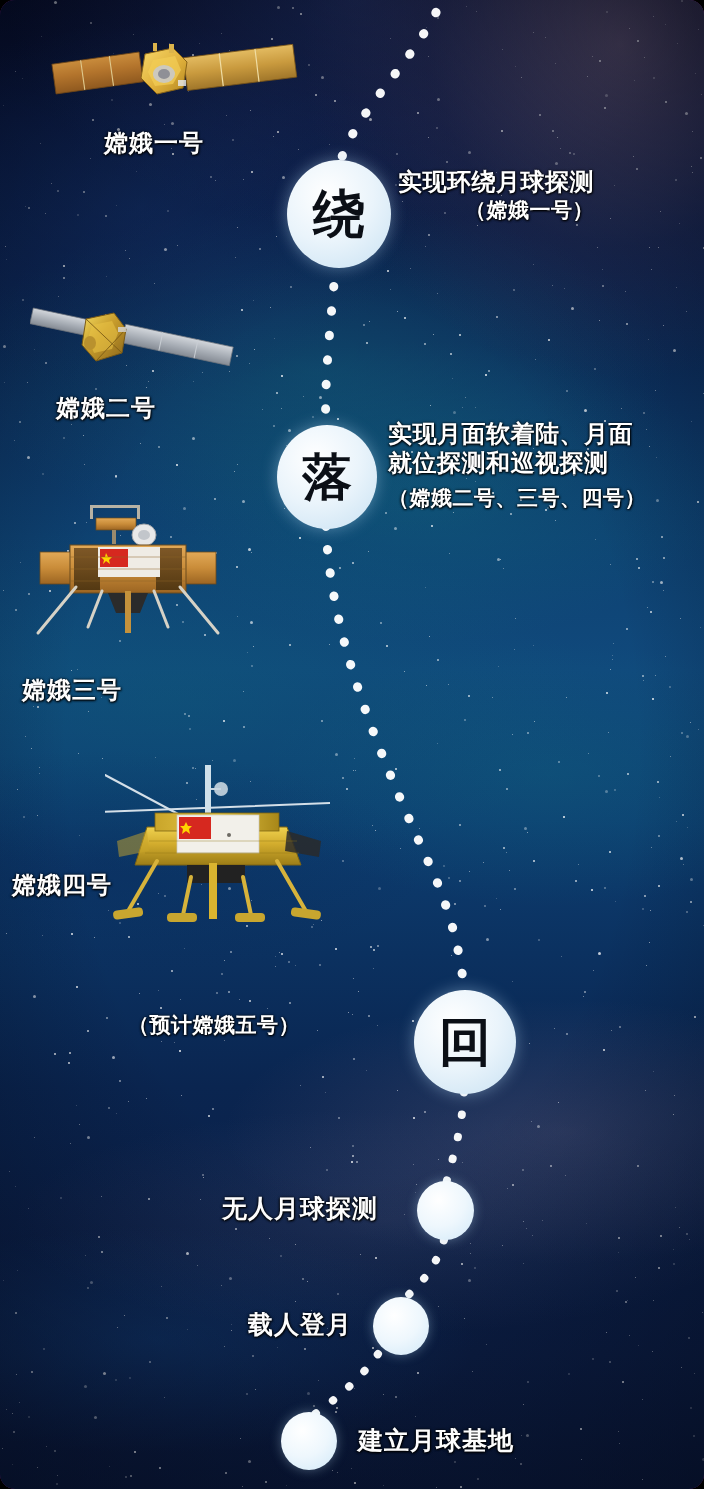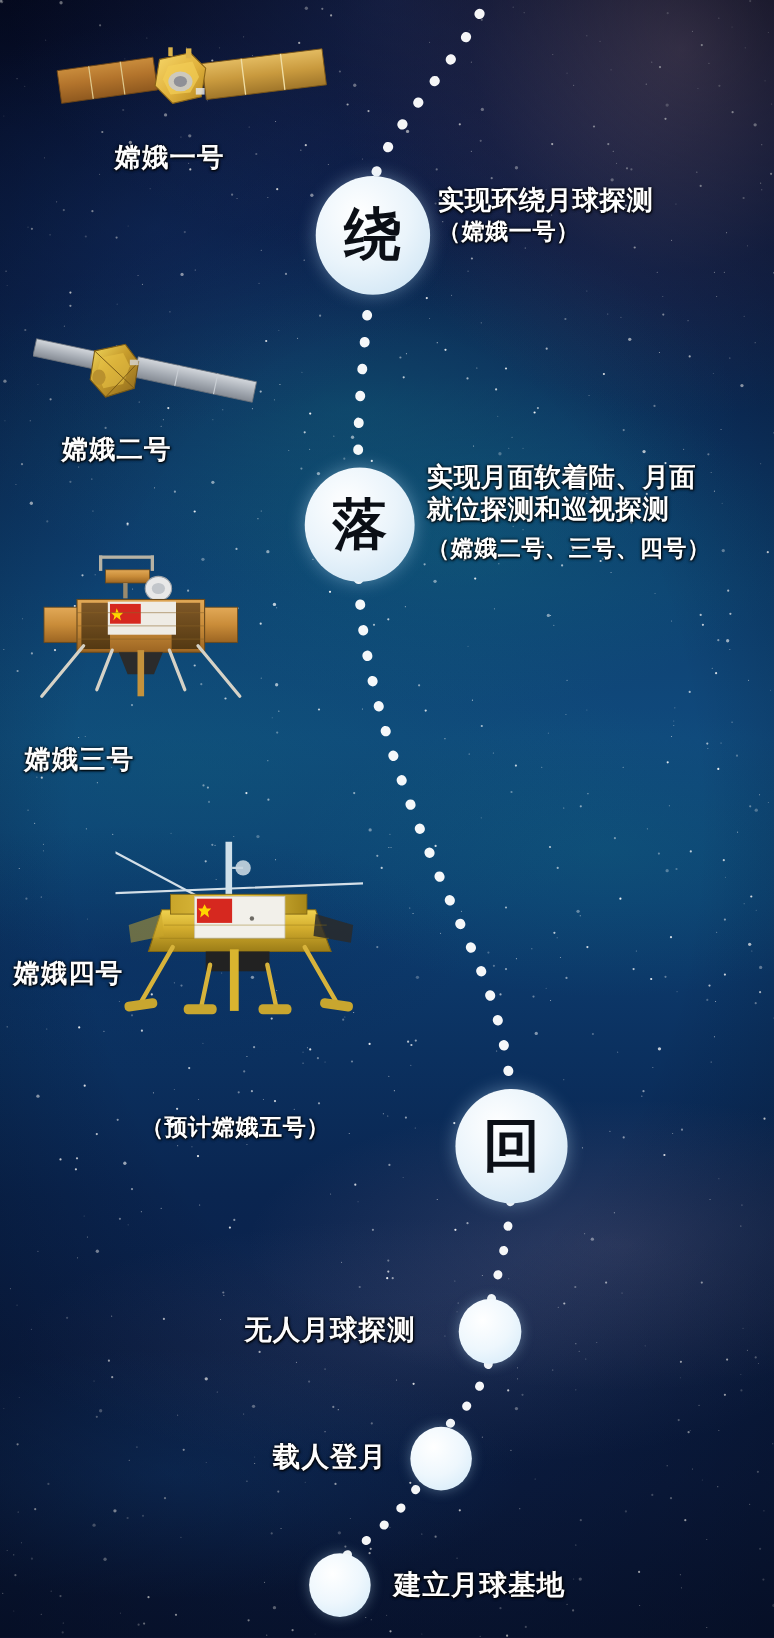--- a/index.html
+++ b/index.html
@@ -9,20 +9,21 @@
   }
   * { box-sizing: border-box; }
 
   #stage {
     position: relative;
     width: 704px;
     height: 1489px;
     overflow: hidden;
     font-family: "DejaVu Sans", "Liberation Sans", sans-serif;
     background: #701a75;
+    border-radius: 15px;
   }
 
   
   .bg-base {
     position: absolute; inset: 0;
     background:
       radial-gradient(ellipse 60% 30% at 88% 3%,  rgba(150,120,140,0.50) 0%, rgba(90,70,100,0.20) 45%, rgba(0,0,0,0) 75%),
       radial-gradient(ellipse 70% 22% at 50% 0%,  rgba(40,60,120,0.55) 0%, rgba(0,0,0,0) 70%),
       radial-gradient(ellipse 55% 18% at 20% 14%, rgba(20,50,105,0.60) 0%, rgba(0,0,0,0) 70%),
       radial-gradient(ellipse 70% 16% at 45% 25%, rgba(18,96,120,0.45) 0%, rgba(0,0,0,0) 72%),
@@ -118,21 +119,21 @@
   .desc .line    { font-size: 24px; line-height: 1.22; letter-spacing: 0.5px; }
   .desc .sub     { font-size: 21px; line-height: 1.3; letter-spacing: 0.5px; }
 
   
   #cap-ce1 { left: 104px; top: 127px;  font-size: 24px; letter-spacing: 1px; }
   #cap-ce2 { left: 56px;  top: 392px;  font-size: 24px; letter-spacing: 1px; }
   #cap-ce3 { left: 22px;  top: 674px;  font-size: 24px; letter-spacing: 1px; }
   #cap-ce4 { left: 12px;  top: 869px;  font-size: 24px; letter-spacing: 1px; }
 
   
-  #desc-rao  { left: 398px; top: 168px; }
+  #desc-rao  { left: 398px; top: 168px; text-align: right; }
   #desc-luo  { left: 388px; top: 420px; }
   #desc-hui  { left: 124px; top: 1012px; text-align: left; }
   #desc-hui .sub { display:block; padding-left: 4px; }
 
   #lab-unmanned { left: 222px; top: 1192px; font-size: 25px; letter-spacing: 1px; }
   #lab-manned   { left: 228px; top: 1308px; font-size: 25px; letter-spacing: 1px; padding-left: 20px; }
   #lab-base     { left: 358px; top: 1424px; font-size: 25px; letter-spacing: 1px; }
 
   
   .craft { position: absolute; }

